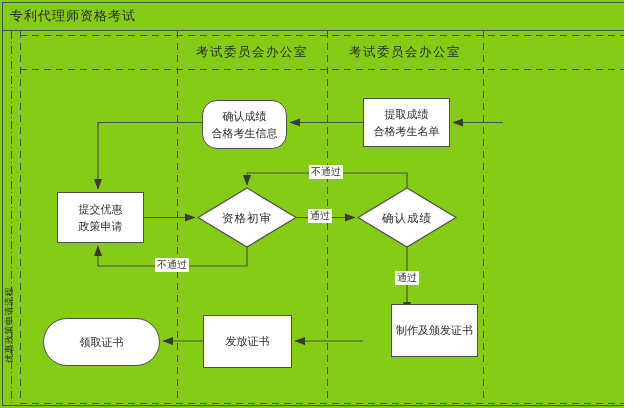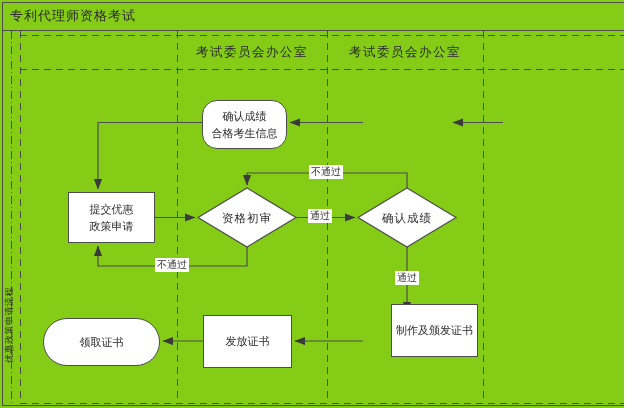--- a/index.html
+++ b/index.html
@@ -72,23 +72,25 @@
       <polyline points="247,247 247,266 98,266 98,246" marker-end="url(#arrow)"></polyline>
       <polyline points="407,188 407,173 247,173 247,185" marker-end="url(#arrow)"></polyline>
       <polyline points="407,247 407,312" marker-end="url(#arrow)"></polyline>
       <polyline points="363,341 295,341" marker-end="url(#arrow)"></polyline>
       <polyline points="203,341 163,341" marker-end="url(#arrow)"></polyline>
       <polygon points="247,188 296,217.5 247,247 198,217.5" fill="#ffffff"></polygon>
       <polygon points="407,188 456,217.5 407,247 358,217.5" fill="#ffffff"></polygon>
     </g>
   </svg>
 
+  <div class="shape" style="left:363px;top:98px;width:87px;height:49px;">提取成绩
+合格考生名单</div>
   <div class="shape" style="left:202px;top:100px;width:85px;height:49px;border-radius:15px;">确认成绩
 合格考生信息</div>
-  <div class="shape" style="left:68px;top:192px;width:87px;height:51px;">提交优惠
+  <div class="shape" style="left:57px;top:192px;width:87px;height:51px;">提交优惠
 政策申请</div>
   <div class="shape" style="left:363px;top:304px;width:87px;height:53px;margin-left:28px;">制作及颁发证书</div>
   <div class="shape" style="left:203px;top:315px;width:89px;height:53px;">发放证书</div>
   <div class="shape stadium" style="left:43px;top:318px;width:117px;height:48px;border-radius:24px;">领取证书</div>
 
   <div class="diamond-label" style="left:247px;top:218px;">资格初审</div>
   <div class="diamond-label" style="left:407px;top:218px;">确认成绩</div>
 
   <div class="edge-label" style="left:320px;top:216px;">通过</div>
   <div class="edge-label" style="left:326px;top:172px;">不通过</div>

